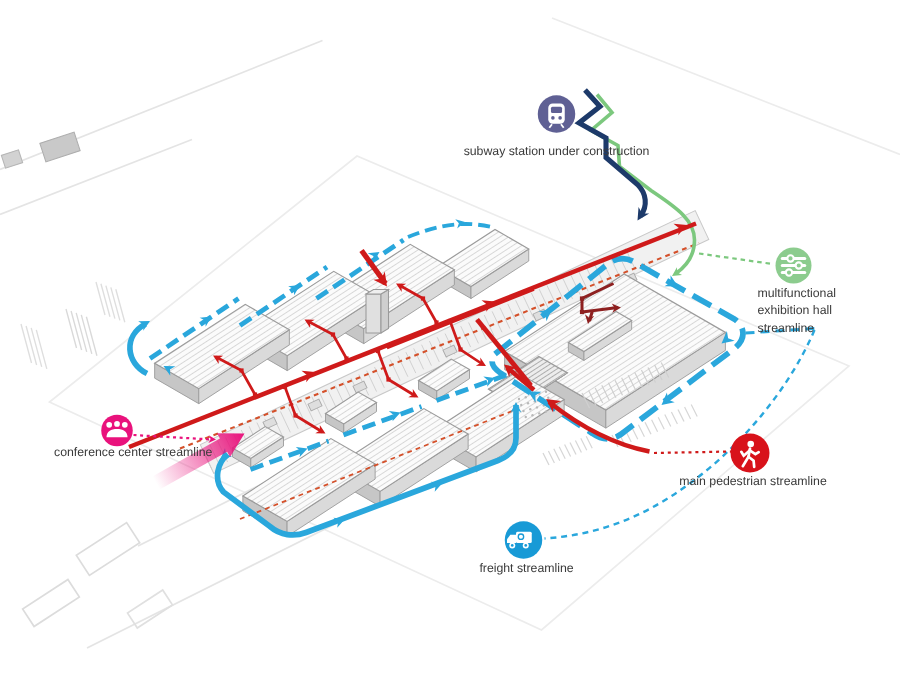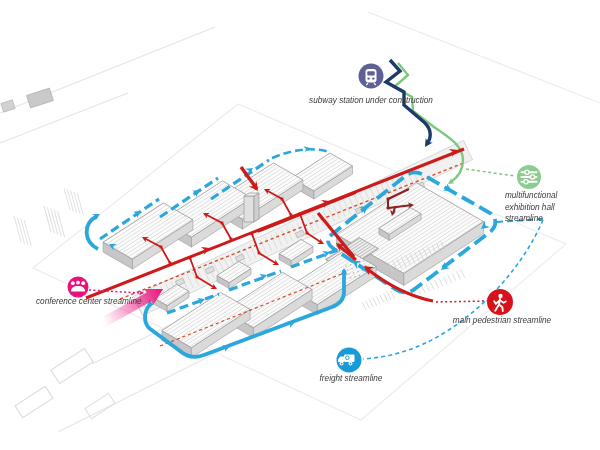--- a/index.html
+++ b/index.html
@@ -1,17 +1,17 @@
 <!DOCTYPE html>
 <html><head>
 <meta charset="utf-8">
 <style>
   html,body{margin:0;padding:0;background:#fff;}
   .canvas{position:relative;width:600px;height:450px;background:#fff;overflow:hidden;
-          font-family:"Liberation Sans",sans-serif;font-style:italic;}
+          font-family:"Liberation Sans",sans-serif;}
   svg{display:block;}
   text{font-family:"Liberation Sans",sans-serif;font-size:8.2px;fill:#3a3a3a;}
 </style>
 </head>
 <body>
 
 <div class="canvas">
 <svg id="d" width="600" height="450" viewBox="0 0 600 450">
   <defs>
     <pattern id="roofHatch" width="3.2" height="3.2" patternUnits="userSpaceOnUse" patternTransform="rotate(-33)">

